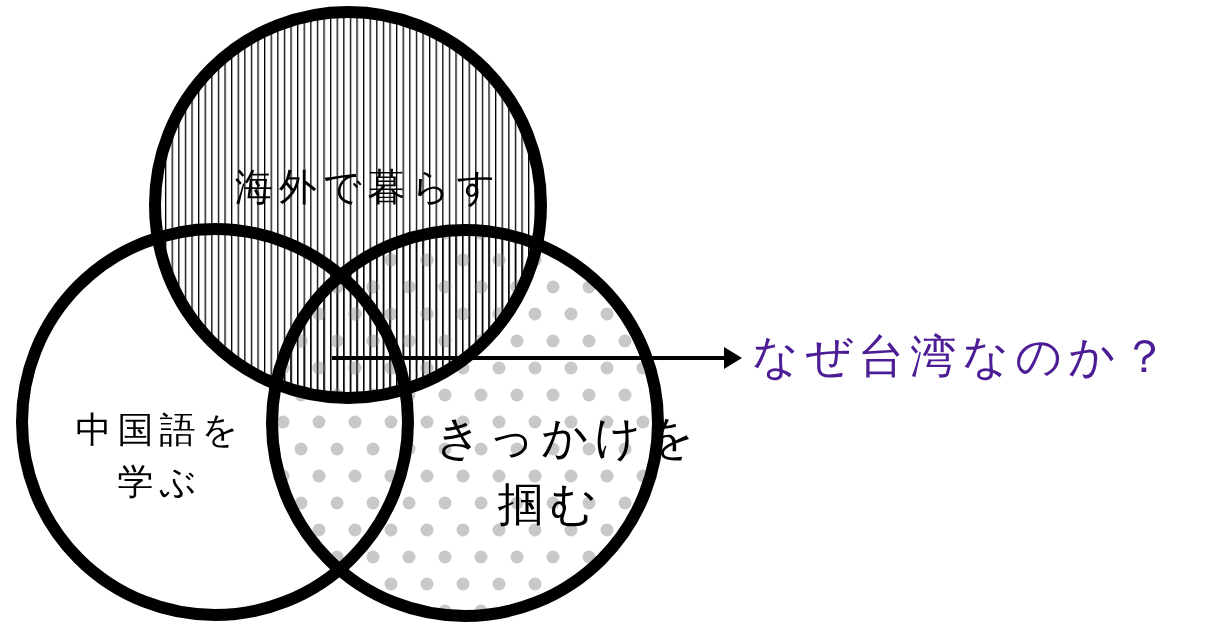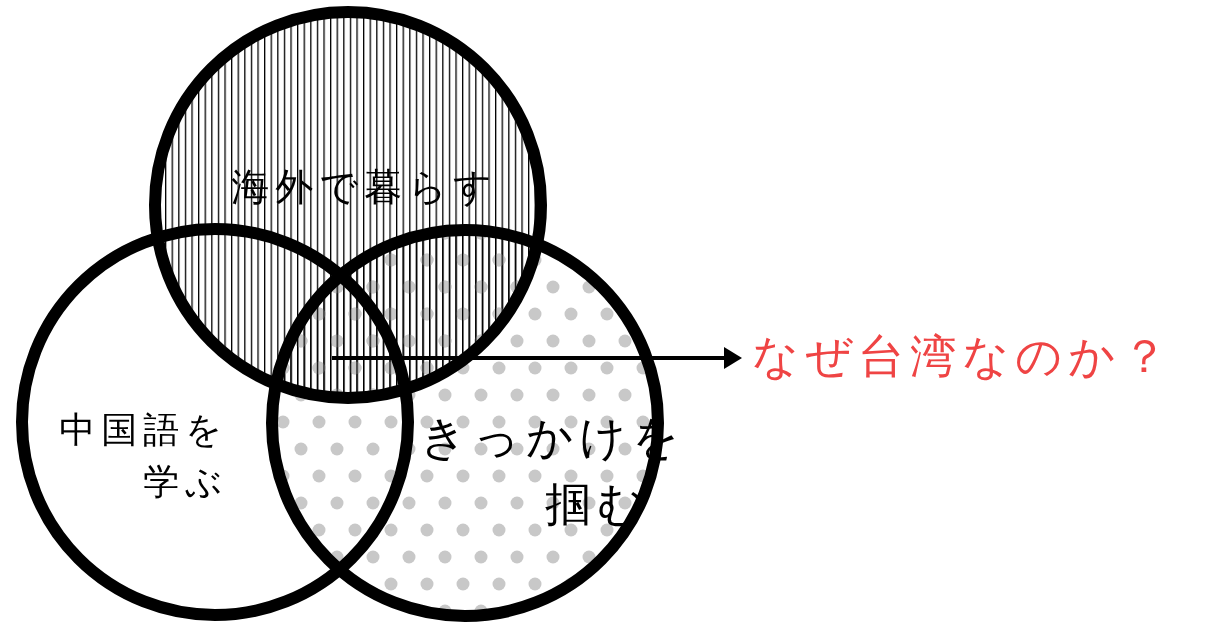--- a/index.html
+++ b/index.html
@@ -1,22 +1,22 @@
 <!DOCTYPE html>
 <html><head>
 <meta charset="utf-8">
 <style>
   html, body { margin: 0; padding: 0; background: #ffffff; }
   body { width: 1221px; height: 633px; position: relative; overflow: hidden;
          font-family: "DejaVu Sans", sans-serif; }
   #venn { position: absolute; left: 0; top: 0; }
   .lbl { position: absolute; color: #000; font-size: 38px; letter-spacing: 6px;
-         line-height: 1.45; text-align: right; white-space: pre; }
+         line-height: 1.45; text-align: center; white-space: pre; padding-left: 15px; }
   .question { position: absolute; left: 752px; top: 326px; font-size: 46px;
-              letter-spacing: 6px; color: #ef4444; white-space: nowrap; }
+              letter-spacing: 6px; color: #4c1d95; white-space: nowrap; }
 </style>
 </head>
 <body>
 
 <svg id="venn" width="1221" height="633" viewBox="0 0 1221 633" xmlns="http://www.w3.org/2000/svg">
   <defs>
     <pattern id="vlines" x="0" y="0" width="6.6" height="10" patternUnits="userSpaceOnUse">
       <rect x="0" y="0" width="1.3" height="10" fill="#000"></rect>
     </pattern>
     <pattern id="dots" x="4" y="8" width="36" height="54" patternUnits="userSpaceOnUse">
@@ -38,17 +38,17 @@
 
   <circle cx="348" cy="205" r="193" fill="none" stroke="#000" stroke-width="12"></circle>
   <circle cx="215" cy="422" r="193" fill="none" stroke="#000" stroke-width="12"></circle>
   <circle cx="465" cy="423" r="193" fill="none" stroke="#000" stroke-width="12"></circle>
 
   <line x1="332" y1="358" x2="728" y2="358" stroke="#000" stroke-width="4"></line>
   <polygon points="724,347 742,358 724,369" fill="#000"></polygon>
 </svg>
 
 <div class="lbl" style="left:208px; top:160px; width:290px; font-size:38px;">海外で暮らす</div>
-<div class="lbl" style="left:38px; top:404px; width:190px; font-size:36px;">中国語を
+<div class="lbl" style="left:50px; top:404px; width:190px; font-size:36px;">中国語を
 学ぶ</div>
 <div class="lbl" style="left:420px; top:404px; width:230px; font-size:46px;">きっかけを
 掴む</div>
 <div class="question">なぜ台湾なのか？</div>
 
 </body></html>

